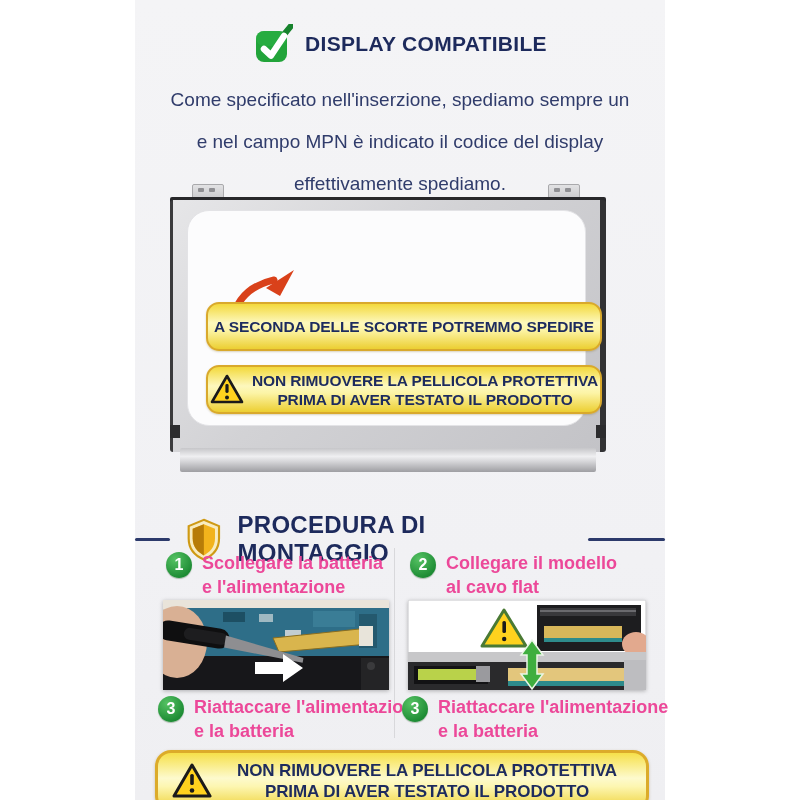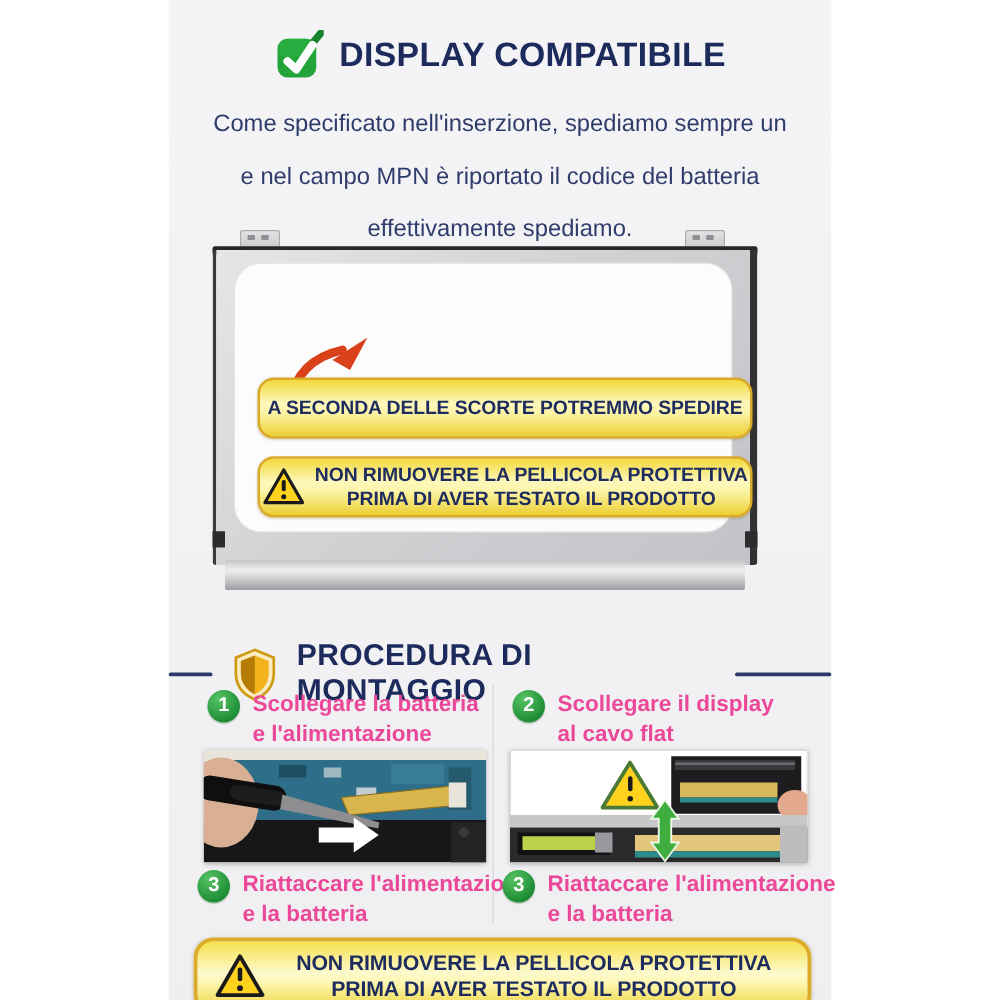--- a/index.html
+++ b/index.html
@@ -4,21 +4,21 @@
 <style>
   html,body{margin:0;padding:0;background:#ffffff;}
   #root{position:relative;width:800px;height:800px;overflow:hidden;background:#ffffff;
         font-family:"Liberation Sans",sans-serif;margin:0 auto;}
   .content-bg{position:absolute;left:135px;top:0;width:530px;height:800px;
               background:linear-gradient(180deg,#f4f4f6 0%,#f1f1f4 70%,#efeff2 100%);}
 
   
   .header{position:absolute;left:135px;top:24px;width:530px;display:flex;
           align-items:center;justify-content:center;gap:12px;}
-  .header-title{font-size:27px;font-weight:800;color:#1d2a5c;letter-spacing:.3px;}
+  .header-title{font-size:21px;font-weight:800;color:#1d2a5c;letter-spacing:.3px;}
 
   
   .intro{position:absolute;left:140px;top:72px;width:520px;text-align:center;
          font-size:19px;line-height:29px;color:#303c6b;}
   .intro span{display:block;margin-top:13px;}
 
   
   .panel{position:absolute;left:170px;top:184px;width:436px;height:288px;}
   .hinge{position:absolute;top:0;width:30px;height:18px;background:linear-gradient(180deg,#e2e2e4,#c2c2c5);
          border:1px solid #a9a9ac;border-radius:2px;}
@@ -90,21 +90,21 @@
       <path d="M29 13 L38 2" stroke="#17832d" stroke-width="6" stroke-linecap="round" fill="none"></path>
       <rect x="3" y="7" width="31" height="31" rx="8" fill="#22a43a"></rect>
       <rect x="3" y="7" width="31" height="15" rx="8" fill="#2cb245" opacity="0.6"></rect>
       <path d="M11 25 L18 31.5 L31 12" stroke="#ffffff" stroke-width="6.5" fill="none" stroke-linecap="round" stroke-linejoin="round"></path>
     </svg>
     <div class="header-title">DISPLAY COMPATIBILE</div>
   </div>
 
   <div class="intro">
     <span>Come specificato nell'inserzione, spediamo sempre un</span>
-    <span>e nel campo MPN è riportato il codice del batteria</span>
+    <span>e nel campo MPN è indicato il codice del display</span>
     <span>effettivamente spediamo.</span>
   </div>
 
   <div class="panel">
     <div class="hinge left">
         <i></i>
         <i></i>
       </div>
     <div class="hinge right">
         <i></i>
@@ -164,21 +164,21 @@
     <div class="step-num">1</div>
     <div class="step-txt">
       <span>Scollegare la batteria</span>
       <span>e l'alimentazione</span>
     </div>
   </div>
 
   <div class="step" style="left:410px;top:551px;">
     <div class="step-num">2</div>
     <div class="step-txt">
-      <span>Scollegare il display</span>
+      <span>Collegare il modello</span>
       <span>al cavo flat</span>
     </div>
   </div>
 
   <div class="photo left">
     <svg width="226" height="90" viewBox="0 0 226 90">
       <rect width="226" height="90" fill="#d6cec2"></rect>
       <rect x="0" y="0" width="226" height="9" fill="#e9e4da"></rect>
       <rect x="24" y="8" width="202" height="50" fill="#2e6e88"></rect>
       <rect x="60" y="12" width="22" height="10" fill="#1d4f63"></rect>

